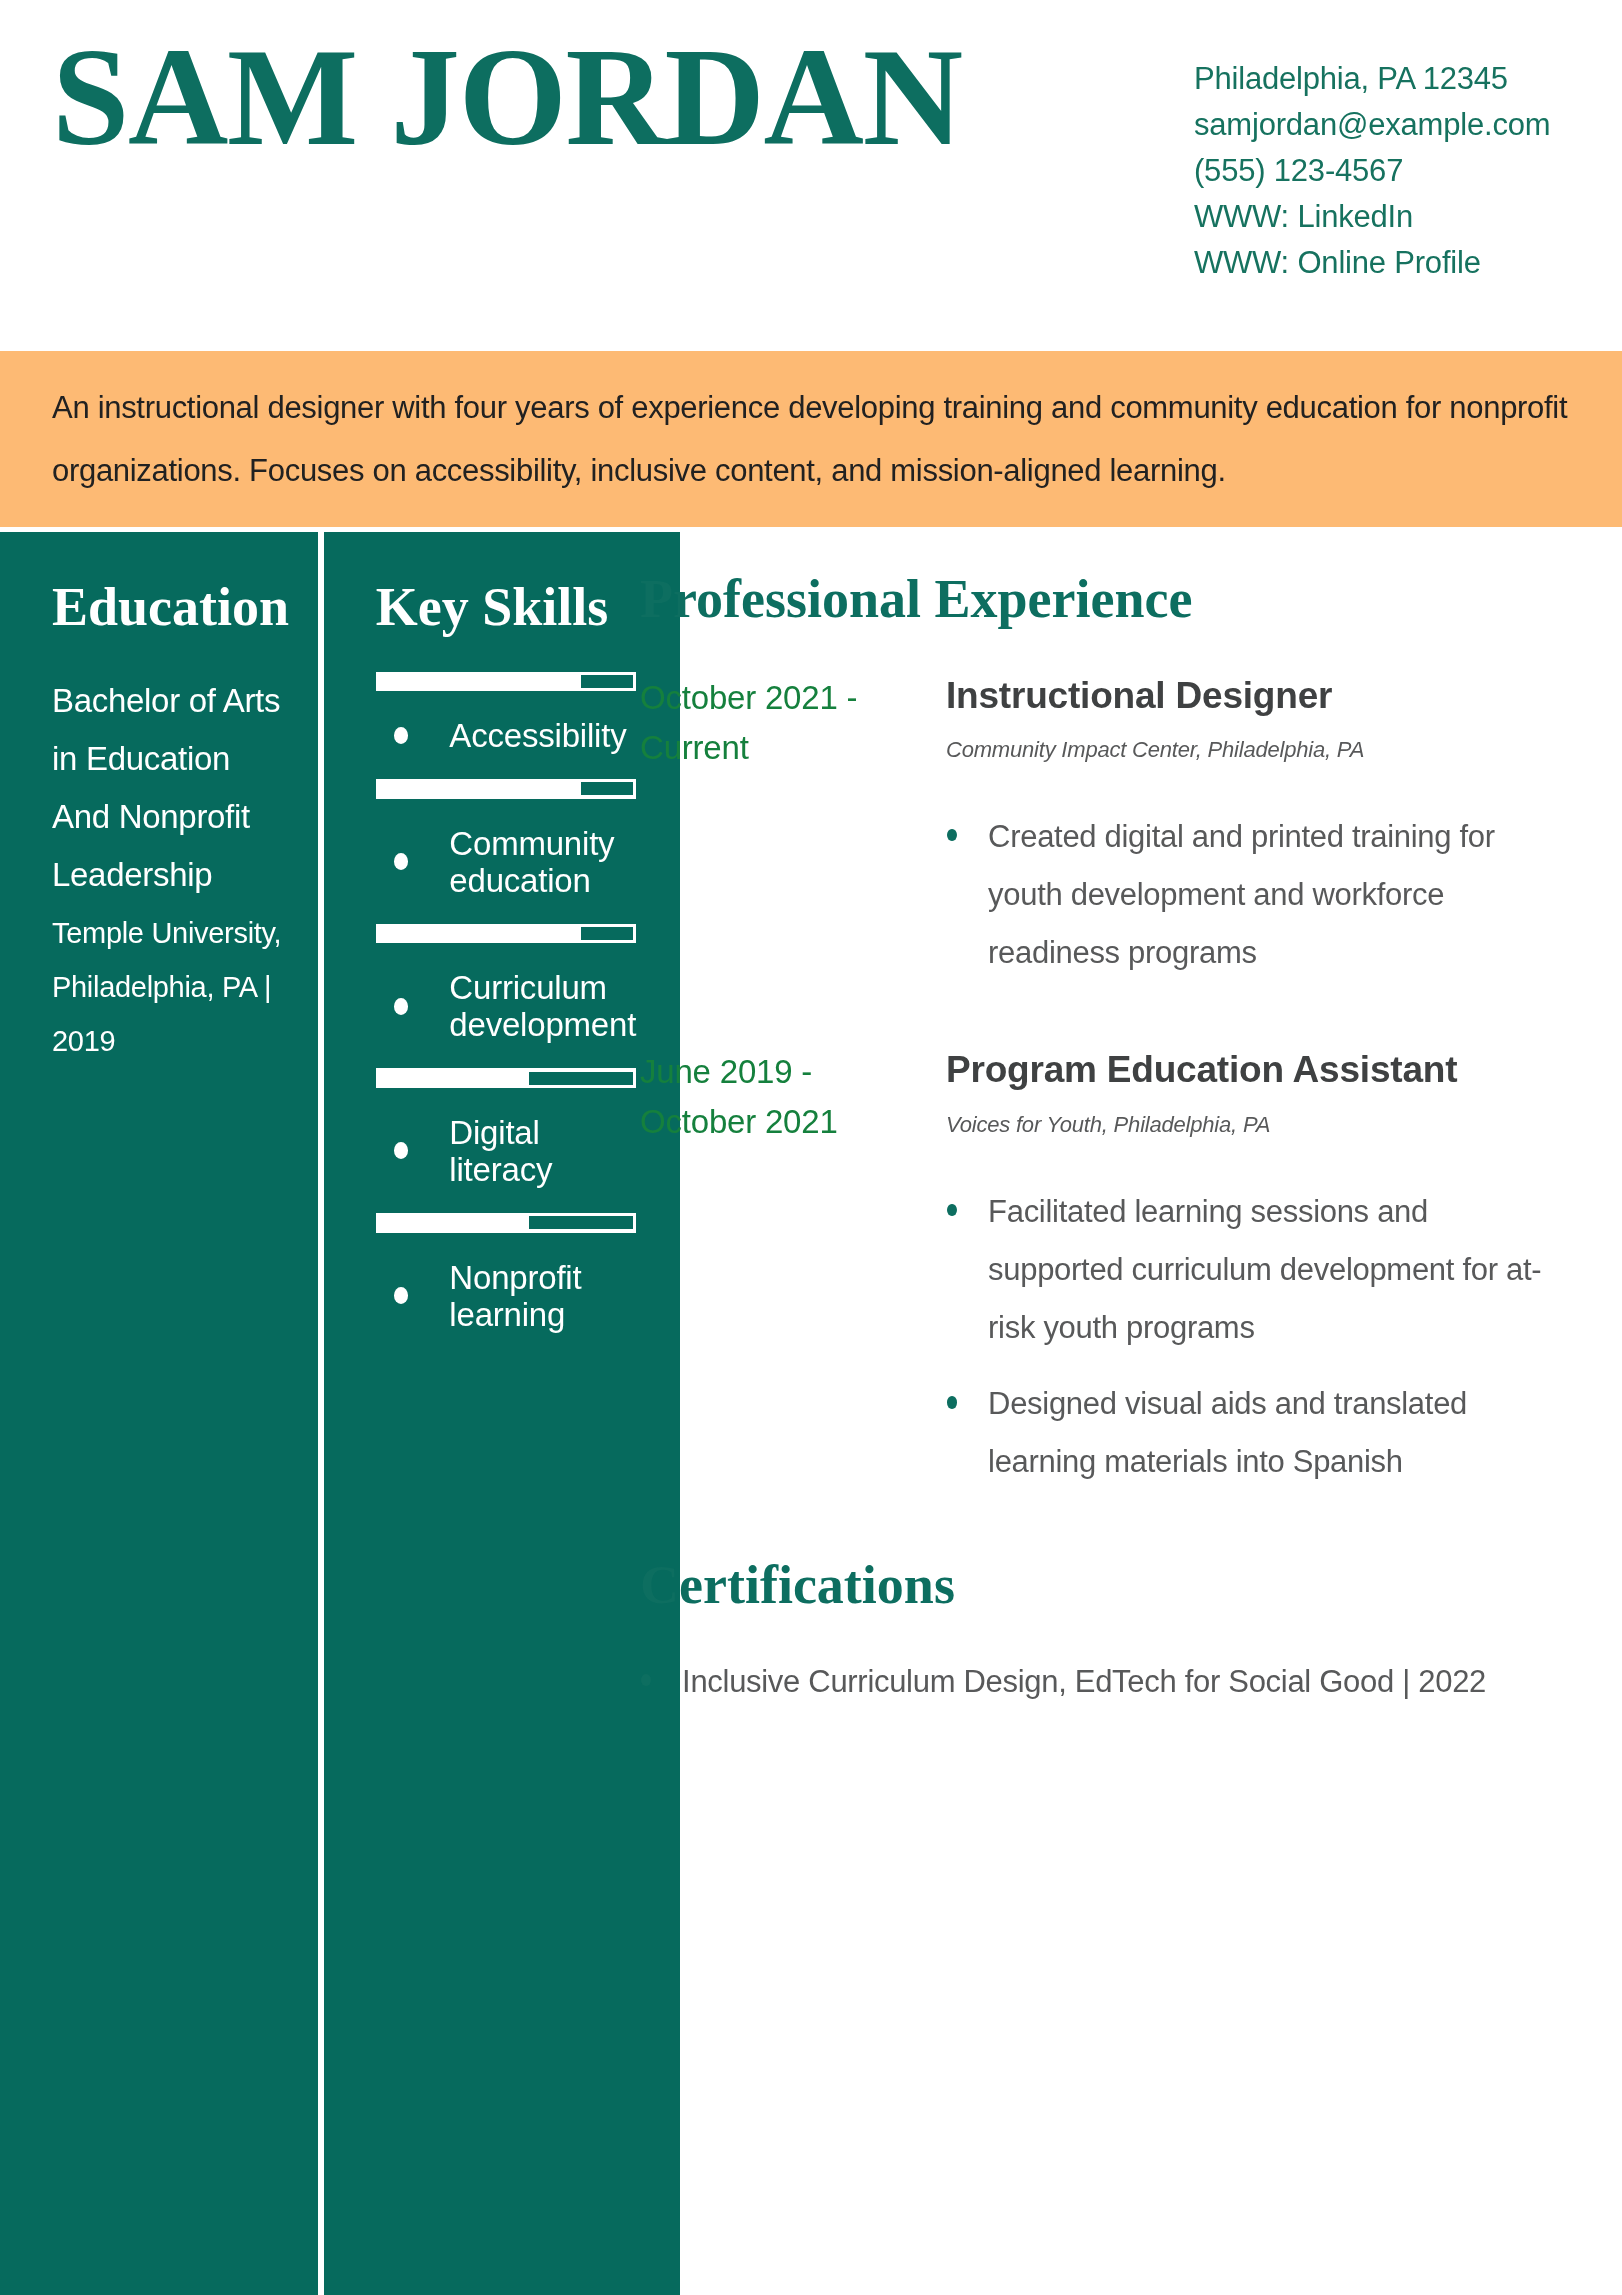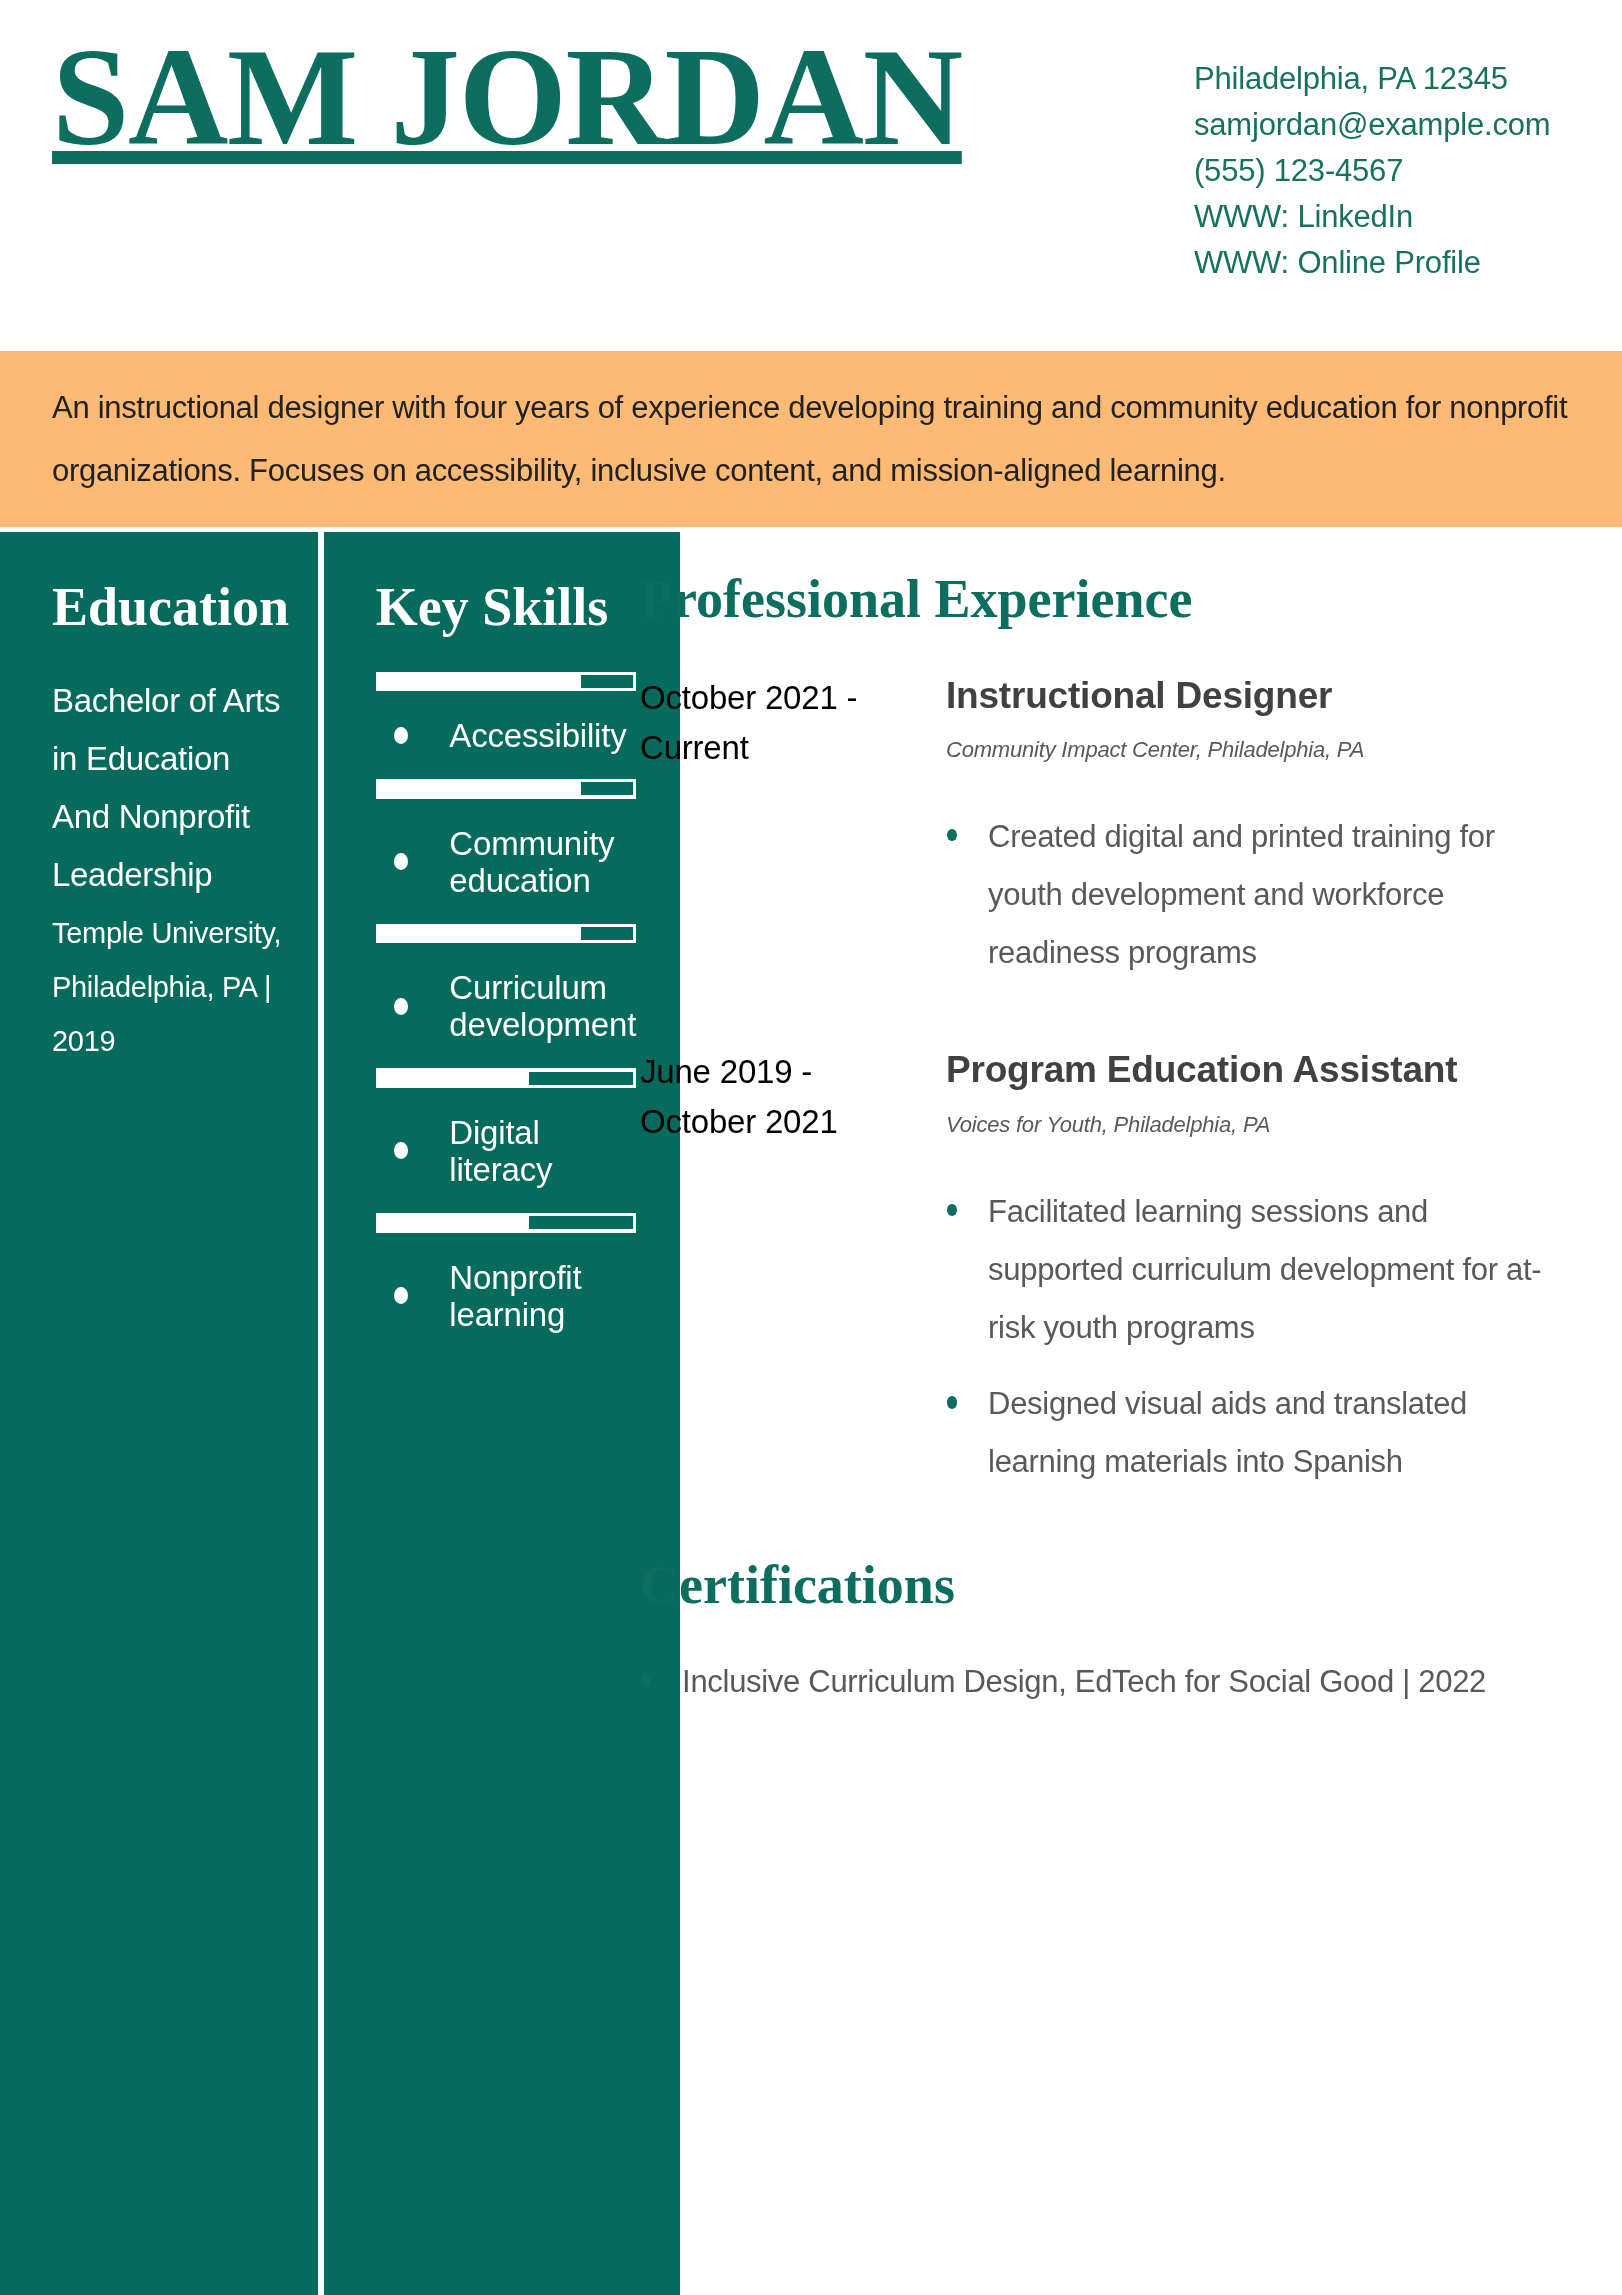--- a/index.html
+++ b/index.html
@@ -26,21 +26,20 @@
   }
   .name {
     margin: 25px 0 12px 0;
     font-family: "Liberation Serif", "DejaVu Serif", serif;
     font-weight: bold;
     font-size: 139px;
     line-height: 1.05;
     letter-spacing: -1.3px;
     color: #0d6e60;
     white-space: nowrap;
-    text-decoration: underline;
   }
   .contact {
     margin-top: 56px;
     width: 376px;
     font-size: 31px;
     line-height: 46px;
     color: #16725f;
     word-break: break-all;
     letter-spacing: -0.2px;
   }
@@ -156,21 +155,21 @@
     display: flex;
     margin-bottom: 47px;
   }
   .job-dates {
     flex: 0 0 306px;
     box-sizing: border-box;
     padding-right: 26px;
     font-size: 33px;
     line-height: 50px;
     letter-spacing: -0.2px;
-    color: #000000;
+    color: #15803d;
   }
   .job-body { flex: 1; min-width: 0; }
   .job-title {
     margin: 0;
     font-size: 37px;
     line-height: 46px;
     font-weight: bold;
     letter-spacing: -0.2px;
     color: #3f4142;
   }

